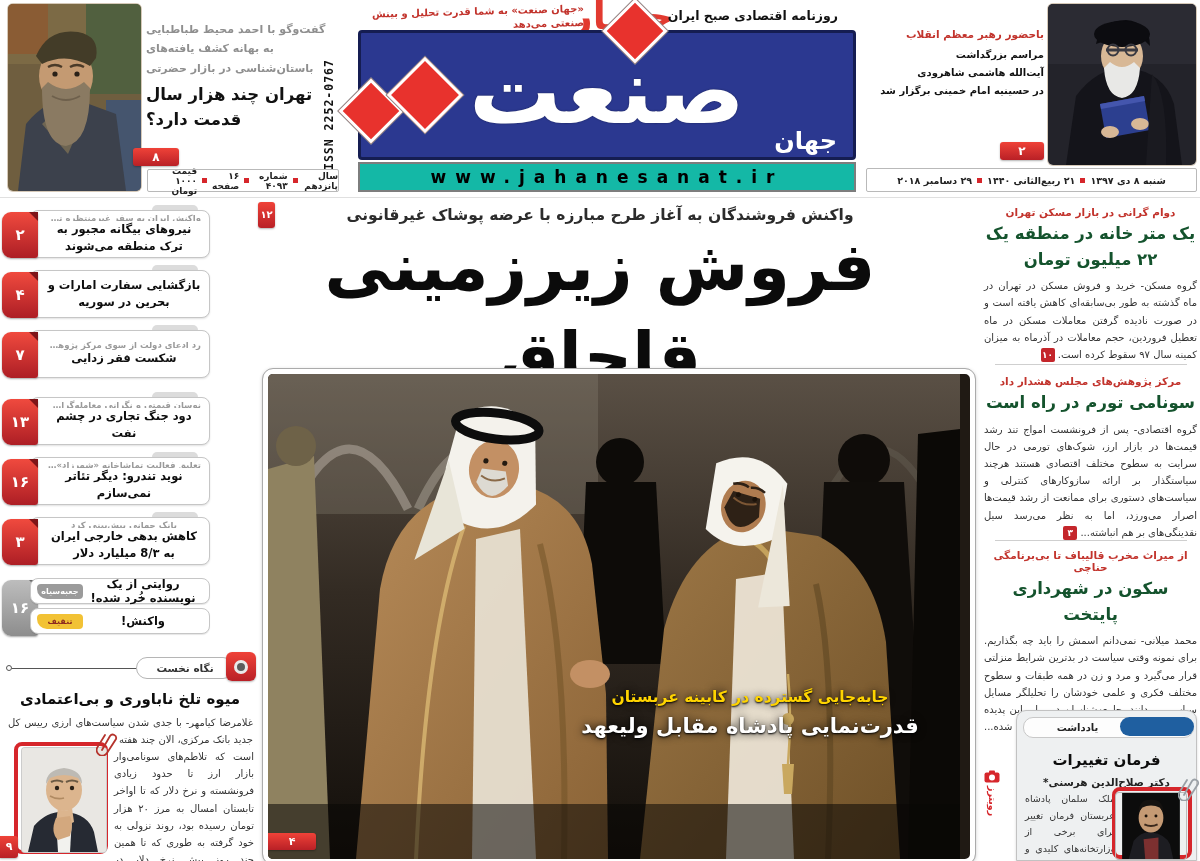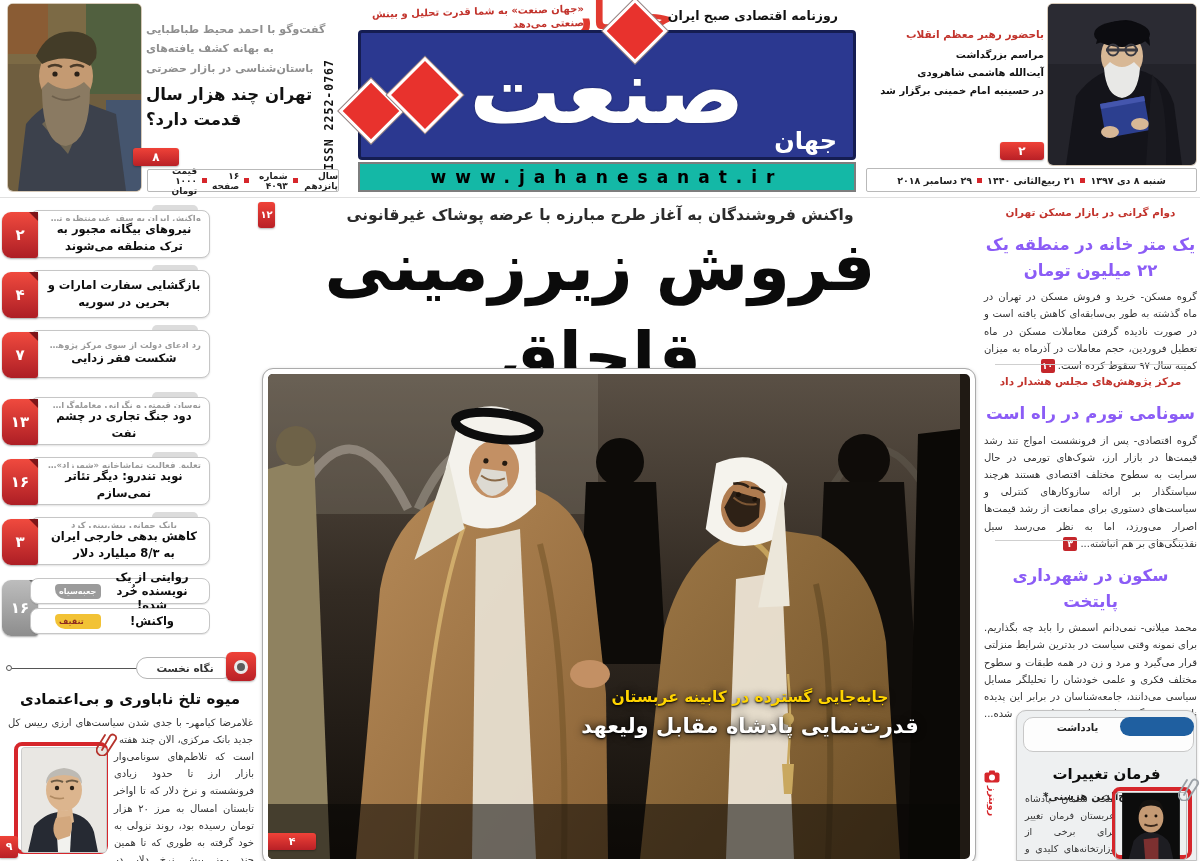--- a/index.html
+++ b/index.html
@@ -34,21 +34,21 @@
   .side-item { left:2px; width:210px; }
   .num-tab { position:absolute; left:0; top:2px; width:36px; height:46px; background:linear-gradient(#f04a3e,#ad1e25); border-radius:9px 3px 3px 9px; color:#fff; font-weight:bold; font-size:15px; display:flex; align-items:center; justify-content:center; box-shadow:0 1px 2px rgba(0,0,0,.35); }
   .num-tab::after { content:""; position:absolute; right:0; top:0; border-style:solid; border-width:0 9px 9px 0; border-color:transparent #7e1418 transparent transparent; }
   .num-tab.gray { background:linear-gradient(#bdbdbd,#8d8d8d); }
   .num-tab.gray::after { border-color:transparent #6b6b6b transparent transparent; }
   .side-card { position:absolute; left:28px; right:2px; top:0; height:48px; background:#fff; border:1px solid #c6c6c6; border-radius:8px; box-shadow:0 1px 2px rgba(0,0,0,.12); display:flex; flex-direction:column; align-items:center; justify-content:center; padding:2px 8px 2px 16px; direction:rtl; }
   .side-card .kick { font-size:8.5px; color:#9a9a9a; font-weight:bold; width:100%; text-align:center; overflow:hidden; white-space:nowrap; text-overflow:ellipsis; }
   .side-card .hl { font-size:11.5px; color:#0d0d0d; font-weight:bold; width:100%; text-align:center; line-height:1.5; }
   .ghost-tab { position:absolute; left:150px; top:-5px; width:46px; height:10px; background:#dcdcdc; border-radius:5px 5px 0 0; }
   .mini-row { position:absolute; left:28px; right:2px; height:26px; background:#fff; border:1px solid #c6c6c6; border-radius:8px; display:flex; align-items:center; direction:ltr; padding:0 6px; box-shadow:0 1px 1px rgba(0,0,0,.1); }
-  .mini-badge { flex:0 0 auto; min-width:46px; font-size:8px; font-weight:bold; text-align:left; border-radius:4px 4px 4px 10px; padding:3px 4px;margin-left:18px; }
+  .mini-badge { flex:0 0 auto; min-width:46px; font-size:8px; font-weight:bold; text-align:center; border-radius:4px 4px 4px 10px; padding:3px 4px; }
   .mini-badge.gray { background:#9b9b9b; color:#fff; }
   .mini-badge.yellow { background:#f2c235; color:#8d2a20; }
   .mini-text { flex:1; text-align:center; direction:rtl; font-size:11.5px; font-weight:bold; color:#0d0d0d; }
 
   
   .fl-line { background:#555; height:1px; }
   .fl-dot { width:6px; height:6px; border:1px solid #555; border-radius:50%; background:#fff; }
   .fl-pill { background:#fff; border:1px solid #b5b5b5; border-radius:11px; font-size:10.5px; font-weight:bold; color:#333; display:flex; align-items:center; justify-content:center; direction:rtl; }
   .fl-pin { background:linear-gradient(#ef4238,#b92026); border-radius:6px; display:flex; align-items:center; justify-content:center; box-shadow:0 1px 2px rgba(0,0,0,.3); }
   .fl-pin .ring { width:14px; height:14px; border-radius:50%; background:#5c5c5c; border:3px solid #e9e9e9; }
@@ -61,28 +61,28 @@
   .lead-headline { text-align:center; direction:rtl; font-size:67px; font-weight:bold; color:#0b0b0b; line-height:1.35; letter-spacing:-1px; }
   .main-photo { border:5px solid #fff; outline:1px solid #ababab; border-radius:10px; overflow:hidden; box-shadow:0 1px 4px rgba(0,0,0,.3); background:#201a14; }
   .photo-caption { position:absolute; text-align:center; direction:rtl; }
   .photo-caption .c1 { color:#ffd400; font-size:15.5px; font-weight:bold; text-shadow:0 1px 2px #000,0 0 8px rgba(0,0,0,.9); }
   .photo-caption .c2 { color:#ffffff; font-size:21px; font-weight:bold; margin-top:8px; text-shadow:0 1px 2px #000,0 0 8px rgba(0,0,0,.9); }
   .photo-tab { position:absolute; left:0; bottom:9px; width:48px; height:17px; border-radius:0 3px 3px 0; font-size:11px; line-height:17px; }
 
   
   .rc { width:213px; direction:rtl; }
   .rc .kick { text-align:center; font-size:10.5px; font-weight:bold; color:#c2332c; }
-  .rc .hl { text-align:center; font-size:16.5px; font-weight:bold; color:#8b5cf6; line-height:1.55; margin-top:14px; }
+  .rc .hl { text-align:center; font-size:16.5px; font-weight:bold; color:#14532d; line-height:1.55; margin-top:3px; }
   .rc .bd { font-size:10px; color:#333; line-height:1.72; text-align:justify; margin-top:5px; }
   .pg-sq { display:inline-block; width:14px; height:14px; background:#c4262b; color:#fff; font-size:9px; font-weight:bold; text-align:center; line-height:14px; border-radius:2px; vertical-align:middle; }
   .rc-divider { background:#cfcfcf; height:1px; }
 
   
   .note-box { background:#eef0f1; border:1px solid #c2c2c2; border-radius:10px 10px 0 0; box-shadow:0 1px 3px rgba(0,0,0,.15); }
-  .note-header { position:relative; margin:6px 2px 0 6px; height:35px; background:#fdfdfd; border:1px solid #c8c8c8; border-radius:10px; }
+  .note-header { position:relative; margin:6px 2px 0 6px; height:21px; background:#fdfdfd; border:1px solid #c8c8c8; border-radius:10px; }
   .note-header .blue { position:absolute; right:-1px; top:-1px; width:74px; height:19px; background:#1f5fa0; border-radius:10px; }
   .note-header .lbl { position:absolute; left:6px; top:0; width:95px; text-align:center; font-size:10px; font-weight:bold; color:#222; line-height:19px; direction:rtl; }
   .note-hl { text-align:center; font-size:15px; font-weight:bold; color:#0d0d0d; direction:rtl; margin-top:13px; }
   .note-author { text-align:center; font-size:10.5px; font-weight:bold; color:#222; direction:rtl; margin-top:7px; }
   .note-body { font-size:9.5px; color:#333; line-height:1.75; text-align:justify; direction:rtl; }
 
   .credit-wrap { display:flex; flex-direction:column; align-items:center; gap:3px; }
   .credit-text { color:#d6262b; font-size:9.5px; font-weight:bold; writing-mode:vertical-rl; direction:rtl; }
 </style>
 </head>
@@ -383,20 +383,21 @@
   <div class="abs rc-divider" style="left:995px; top:364px; width:192px;"></div>
 
   <div class="abs rc" style="left:984px; top:375px;">
     <div class="kick">مرکز پژوهش‌های مجلس هشدار داد</div>
     <div class="hl">سونامی تورم در راه است</div>
     <div class="bd"><span>گروه اقتصادی- پس از فرونشست امواج تند رشد قیمت‌ها در بازار ارز، شوک‌های تورمی در حال سرایت به سطوح مختلف اقتصادی هستند هرچند سیاستگذار بر ارائه سازوکارهای کنترلی و سیاست‌های دستوری برای ممانعت از رشد قیمت‌ها اصرار می‌ورزد، اما به نظر می‌رسد سیل نقدینگی‌های بر هم انباشته...</span> <span class="pg-sq">۳</span></div>
   </div>
   <div class="abs rc-divider" style="left:995px; top:540px; width:192px;"></div>
 
   <div class="abs rc" style="left:984px; top:549px;">
+    <div class="kick">از میراث مخرب قالیباف تا بی‌برنامگی حناچی</div>
     <div class="hl">سکون در شهرداری پایتخت</div>
     <div class="bd"><span>محمد میلانی- نمی‌دانم اسمش را باید چه بگذاریم. برای نمونه وقتی سیاست در بدترین شرایط منزلتی قرار می‌گیرد و مرد و زن در همه طبقات و سطوح مختلف فکری و علمی خودشان را تحلیلگر مسایل سیاسی می‌دانند، جامعه‌شناسان در برابر این پدیده نامیمون می‌گویند این جامعه سیاست‌زده شده...</span> <span class="pg-sq">۱۲</span></div>
   </div>
 
   <div class="abs note-box" style="left:1016px; top:710px; width:181px; height:151px;">
     <div class="note-header">
       <div class="blue"></div>
       <div class="lbl">یادداشت</div>
     </div>
     <div class="note-hl">فرمان تغییرات</div>

